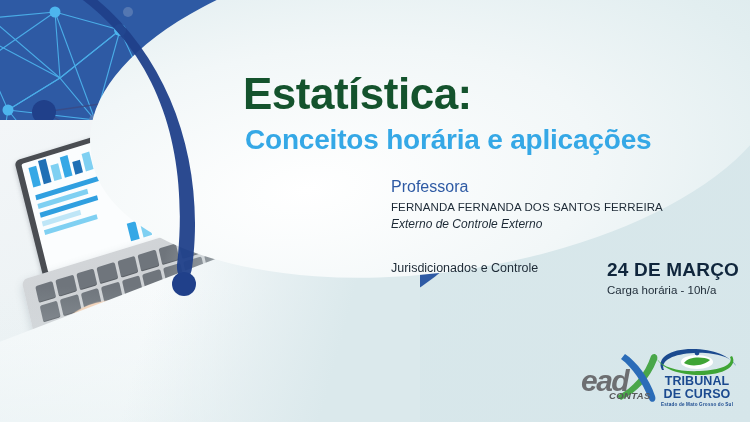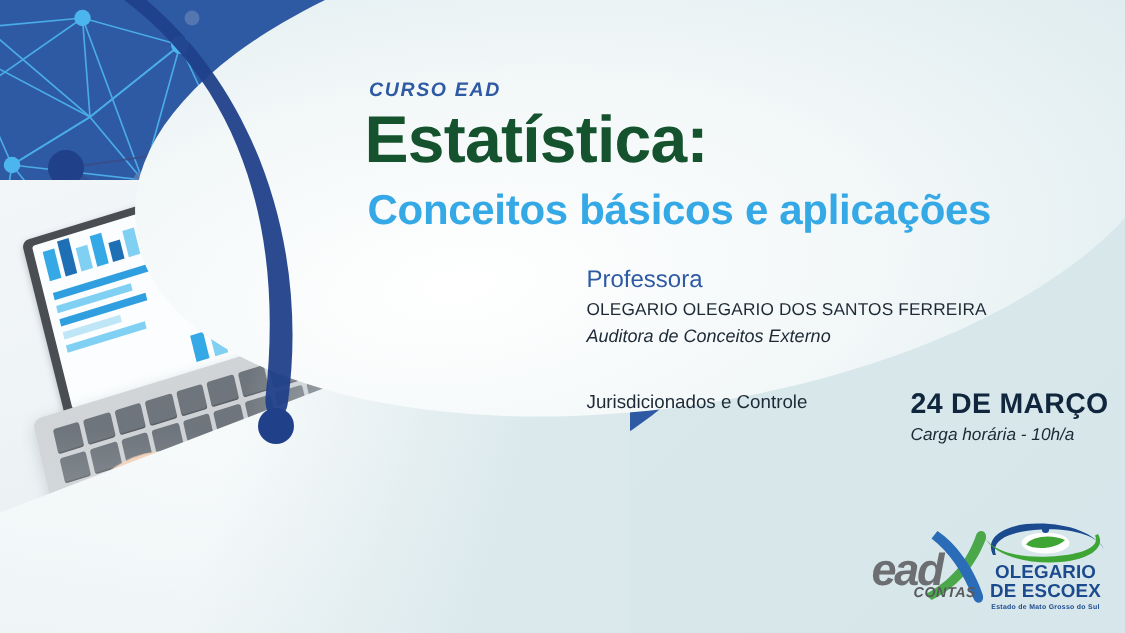--- a/index.html
+++ b/index.html
@@ -140,21 +140,21 @@
     font-size:12.5px;color:#1d2a36;line-height:1.35;
   }
   .block-line.upper{font-size:11.5px;letter-spacing:.1px;}
   .block-line.ital{font-style:italic;font-size:12px;}
 
   #prof{left:391px;top:178px;}
   #publico{left:391px;top:260px;}
   #data{left:607px;top:260px;}
   #data .block-head{font-size:14px;}
   .date-big{font-size:19px;font-weight:bold;color:#10263c;letter-spacing:.2px;line-height:1.1;}
-  .date-sub{font-size:11.5px;font-style:italic;color:#1d2a36;margin-top:3px;}
+  .date-sub{font-size:11.5px;color:#1d2a36;margin-top:3px;}
 
   
   .logos{position:absolute;left:560px;top:348px;width:180px;height:60px;}
   .logo-ead{position:absolute;left:0;top:4px;width:86px;height:52px;margin-left:19px;}
   .logo-tce{position:absolute;left:94px;top:0;width:86px;height:58px;}
   .tce-txt{
     position:absolute;left:0;top:27px;width:86px;text-align:center;
     color:#1b4a8f;font-weight:bold;font-size:12.5px;line-height:1.02;letter-spacing:.1px;
   }
   .tce-sub{
@@ -374,28 +374,27 @@
 
   <div class="teardrop">
     <svg width="230" height="330" viewBox="0 0 230 330" aria-hidden="true">
       <path d="M12 -20 C 120 40, 150 150, 137 265 C 136 282, 150 284, 152 268 C 168 150, 120 30, 20 -26 Z" fill="#20408a" opacity=".95"></path>
       <circle cx="144" cy="284" r="12" fill="#20408a"></circle>
     </svg>
   </div>
 
   <div class="content">
 
-    <div class="kicker">CURSO EAD</div>
     <div class="title">Estatística:</div>
-    <div class="subtitle">Conceitos básicos e aplicações</div>
+    <div class="subtitle">Conceitos horária e aplicações</div>
 
     <div class="block" id="prof">
       <div class="block-head">Professora</div>
-      <div class="block-line upper">OLEGARIO OLEGARIO DOS SANTOS FERREIRA</div>
-      <div class="block-line ital">Auditora de Conceitos Externo</div>
+      <div class="block-line upper">FERNANDA FERNANDA DOS SANTOS FERREIRA</div>
+      <div class="block-line ital">Externo de Controle Externo</div>
     </div>
 
     <div class="block" id="publico">
       <div class="block-line">Jurisdicionados e Controle</div>
     </div>
 
     <div class="block" id="data">
       <div class="date-big">24 DE MARÇO</div>
       <div class="date-sub">Carga horária - 10h/a</div>
     </div>
@@ -413,21 +412,21 @@
 
       <div class="logo-tce">
         <svg width="86" height="30" viewBox="0 0 86 30" aria-hidden="true">
           <path d="M8 22 C 2 10, 16 1, 38 1 C 60 1, 76 8, 82 18 C 78 9, 60 4, 40 5 C 20 6, 6 12, 10 22 Z" fill="#1b4a8f"></path>
           <path d="M78 8 C 84 18, 70 27, 46 27 C 24 27, 8 20, 3 11 C 9 20, 26 24, 46 23 C 66 22, 80 17, 76 9 Z" fill="#3fa535"></path>
           <ellipse cx="43" cy="14" rx="16" ry="7" fill="#ffffff"></ellipse>
           <path d="M30 15 C 34 9, 48 8, 56 12 C 50 18, 36 19, 30 15 Z" fill="#3fa535"></path>
           <circle cx="43" cy="5" r="2.4" fill="#1b4a8f"></circle>
         </svg>
         <div class="tce-txt">
-          <span>OLEGARIO</span><br>
-          <span>DE ESCOEX</span>
+          <span>TRIBUNAL</span><br>
+          <span>DE CURSO</span>
           <span class="tce-sub">Estado de Mato Grosso do Sul</span>
         </div>
       </div>
 
     </div>
   </div>
 </div>
 
 </body></html>

